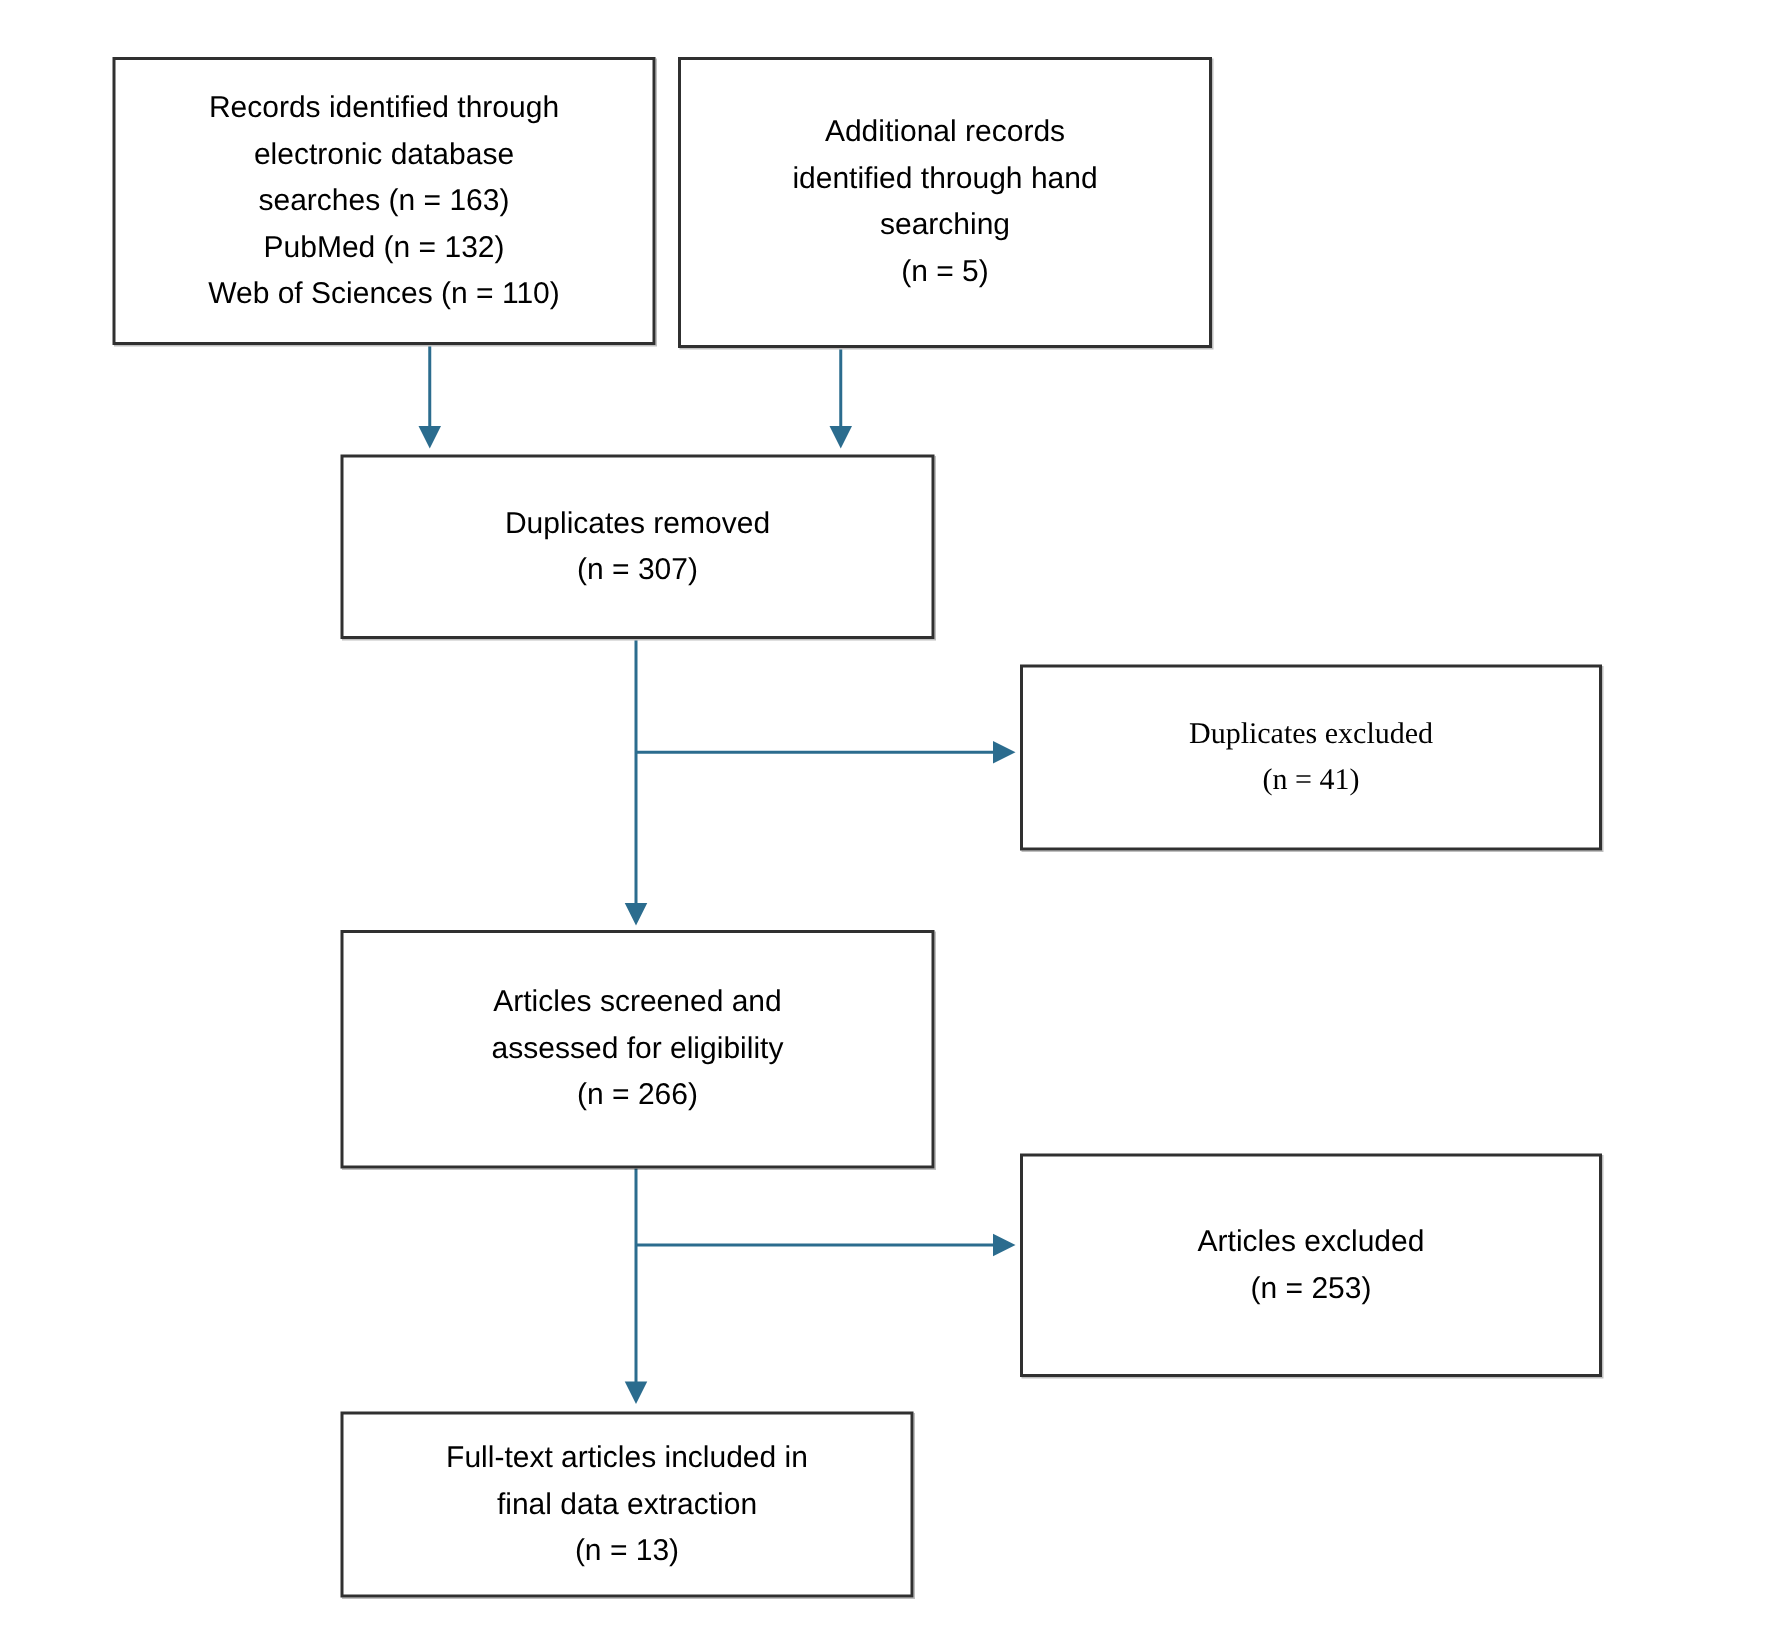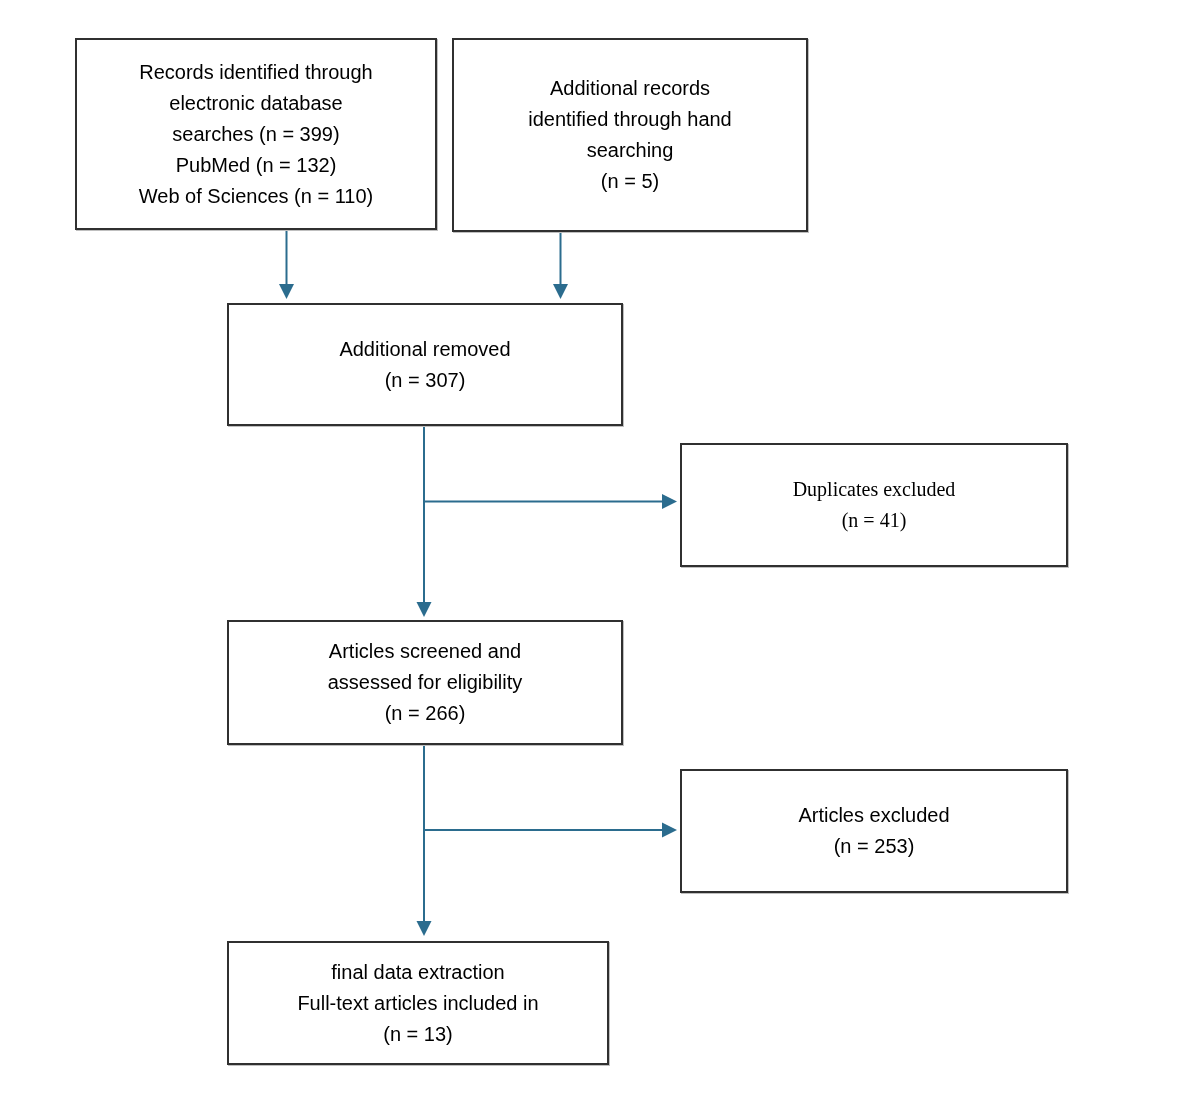--- a/index.html
+++ b/index.html
@@ -28,22 +28,22 @@
     background:#ffffff;
     display:flex;flex-direction:column;
     align-items:center;justify-content:center;
     text-align:center;
     box-shadow:1px 1px 0 rgba(0,0,0,0.25);
   }
   .n-records-db   {left:75px;  top:38px;  width:362px; height:192px;}
   .n-records-hand {left:452px; top:38px;  width:356px; height:194px;}
   .n-dup-removed  {left:227px; top:303px; width:396px; height:123px;}
   .n-dup-excluded {left:680px; top:443px; width:388px; height:124px;font-family:Liberation Serif, serif;}
-  .n-screened     {left:227px; top:620px; width:396px; height:125px;}
-  .n-art-excluded {left:680px; top:769px; width:388px; height:124px;}
+  .n-screened     {left:227px; top:620px; width:396px; height:159px;}
+  .n-art-excluded {left:680px; top:769px; width:388px; height:149px;}
   .n-fulltext     {left:227px; top:941px; width:382px; height:124px;}
 </style>
 </head>
 <body>
 
 <div class="canvas">
 
   <svg class="arrows" viewBox="0 0 1182 1096" xmlns="http://www.w3.org/2000/svg">
     <g>
       <line class="flow-line" x1="286.5" y1="231" x2="286.5" y2="285"></line>
@@ -67,52 +67,52 @@
     </g>
     <g>
       <line class="flow-line" x1="424" y1="830" x2="663" y2="830"></line>
       <polygon class="flow-head" points="662,822.5 662,837.5 677,830"></polygon>
     </g>
   </svg>
 
   <div class="node n-records-db">
     <div>Records identified through</div>
     <div>electronic database</div>
-    <div>searches (n = 399)</div>
+    <div>searches (n = 163)</div>
     <div>PubMed (n = 132)</div>
     <div>Web of Sciences (n = 110)</div>
   </div>
 
   <div class="node n-records-hand">
     <div>Additional records</div>
     <div>identified through hand</div>
     <div>searching</div>
     <div>(n = 5)</div>
   </div>
 
   <div class="node n-dup-removed">
-    <div>Additional removed</div>
+    <div>Duplicates removed</div>
     <div>(n = 307)</div>
   </div>
 
   <div class="node n-dup-excluded">
     <div>Duplicates excluded</div>
     <div>(n = 41)</div>
   </div>
 
   <div class="node n-screened">
     <div>Articles screened and</div>
     <div>assessed for eligibility</div>
     <div>(n = 266)</div>
   </div>
 
   <div class="node n-art-excluded">
     <div>Articles excluded</div>
     <div>(n = 253)</div>
   </div>
 
   <div class="node n-fulltext">
+    <div>Full-text articles included in</div>
     <div>final data extraction</div>
-    <div>Full-text articles included in</div>
     <div>(n = 13)</div>
   </div>
 
 </div>
 
 </body></html>

